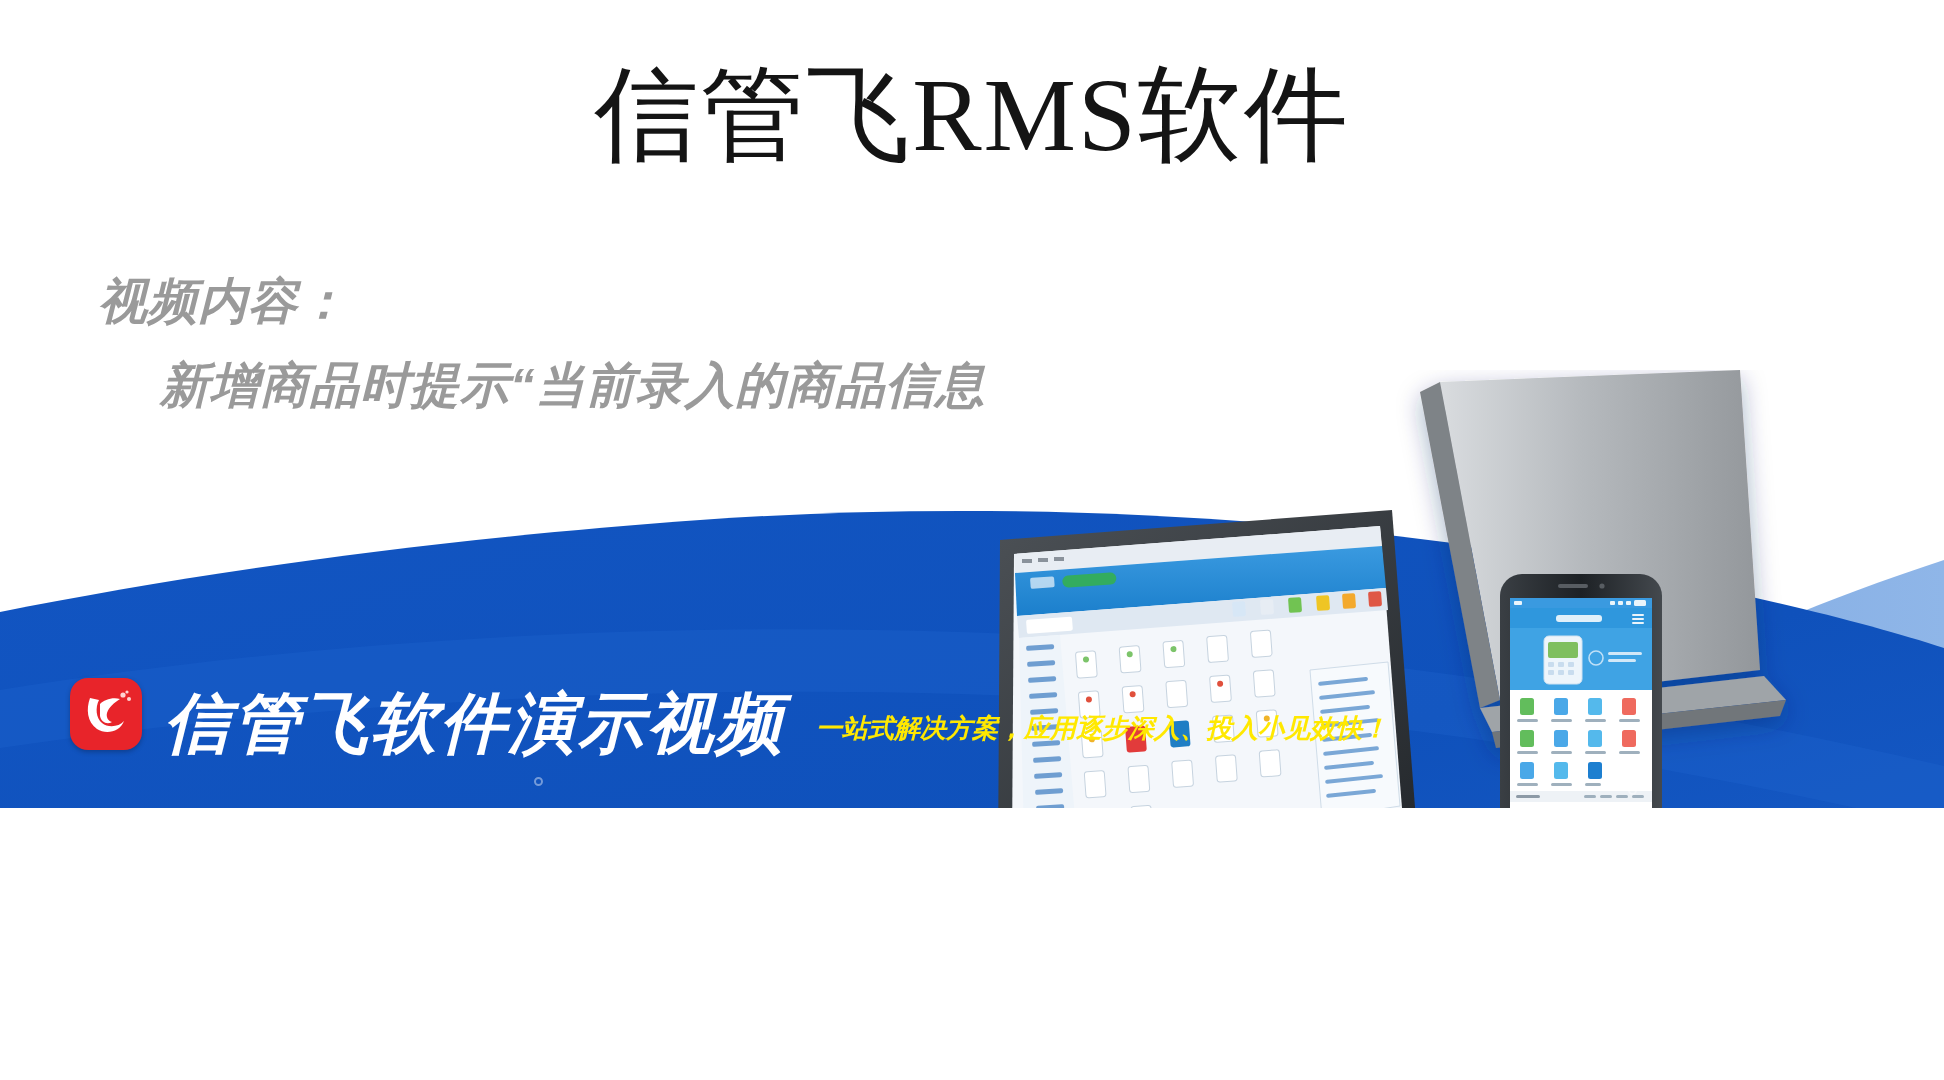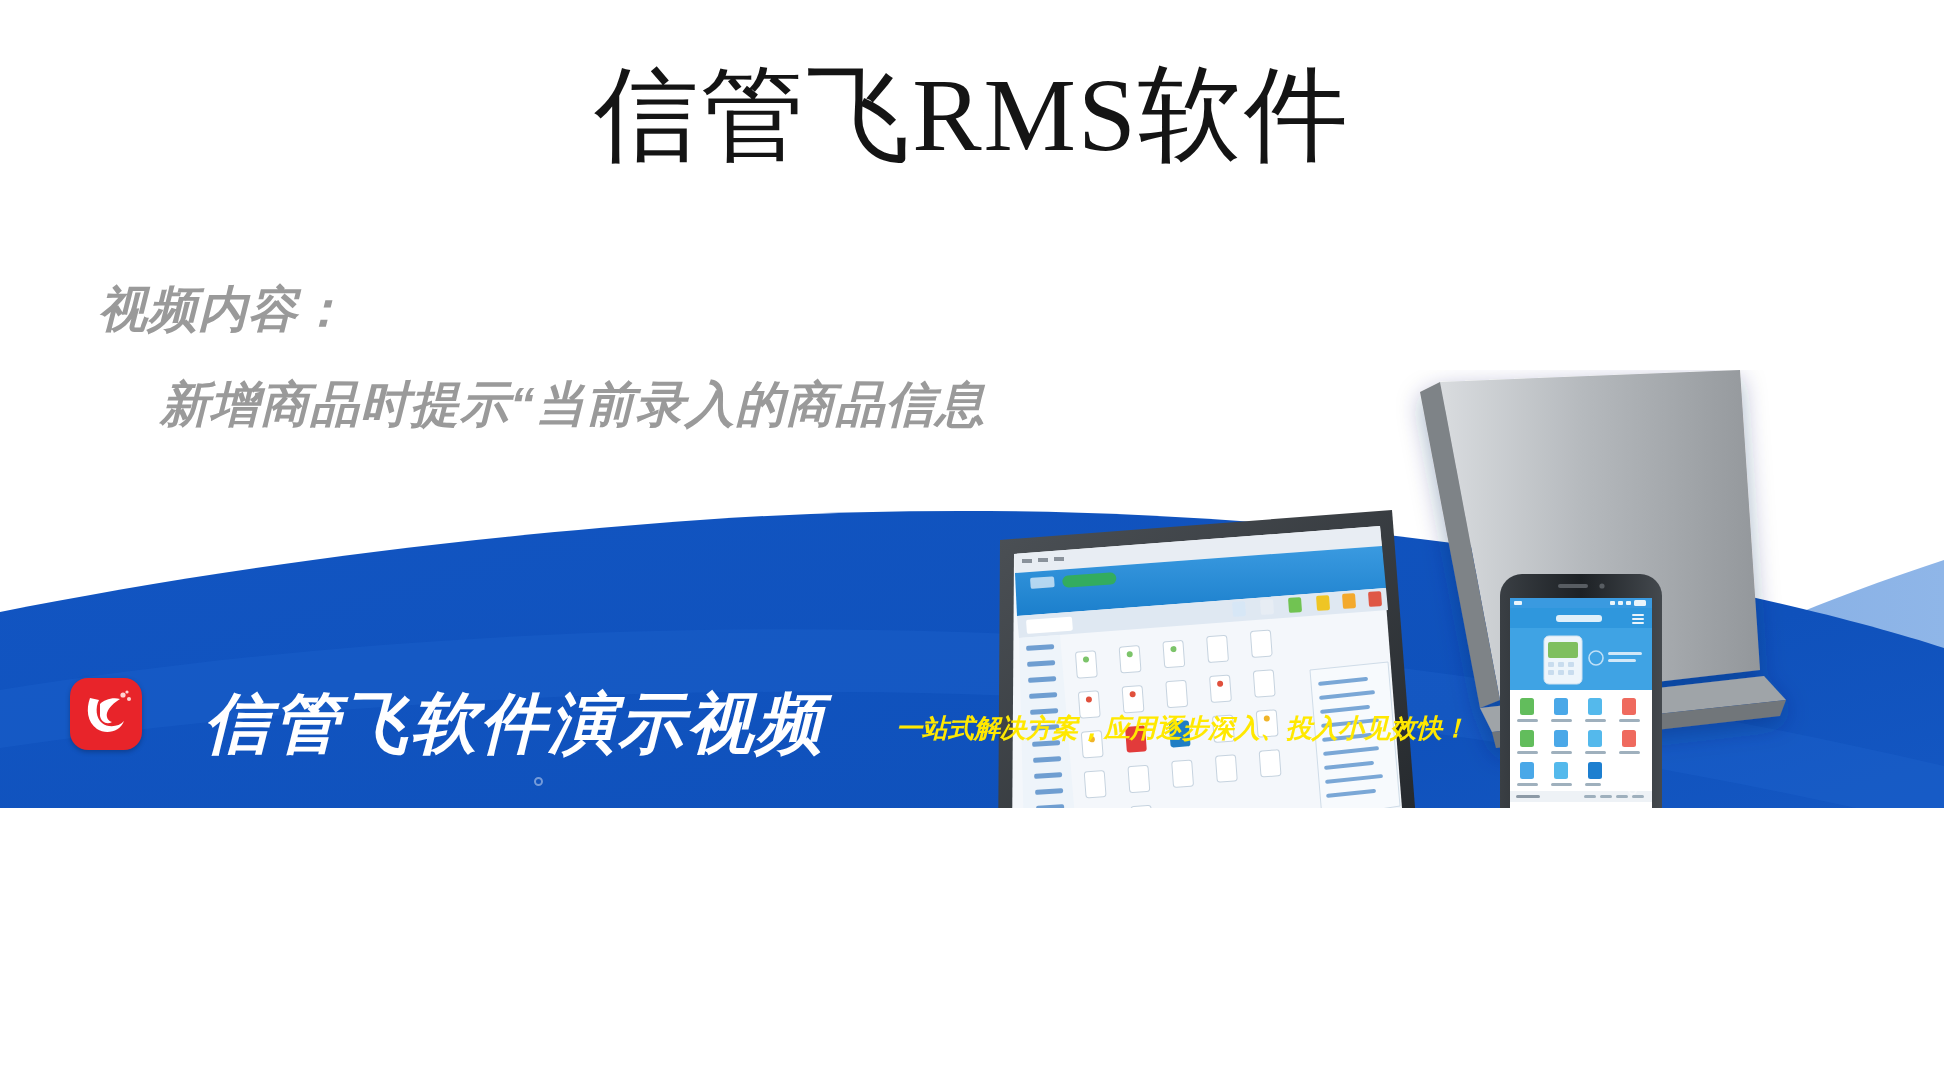--- a/index.html
+++ b/index.html
@@ -30,51 +30,50 @@
     font-size:104px;
     line-height:1.25;
     letter-spacing:2px;
     color:#141414;
     white-space:nowrap;
   }
 
   
   #body-copy {
     position:absolute;
-    top:278px; left:98px;
+    top:270px; left:98px;
     z-index:6;
     color:#9a9a9a;
     font-size:49px;
     line-height:1.30;
     font-style:italic;
     font-weight:600;
     letter-spacing:1px;
     text-shadow:1px 1px 0 rgba(255,255,255,.7);
   }
   #body-copy .lead { display:block; }
-  #body-copy .para { display:block; margin-top:31px; }
+  #body-copy .para { display:block; margin-top:20px; }
   #body-copy .para .l1 { display:block; text-indent:62px; }
   #body-copy .para .l2 { display:block; }
 
   
   #devices {
     position:absolute;
     left:880px; top:370px;
     width:1064px; height:640px;
     z-index:5;
   }
   #devices svg { display:block; width:100%; height:100%; }
 
   
   #brand {
     position:absolute;
     left:70px; bottom:52px;
     display:flex; align-items:flex-end;
     z-index:8;
-    gap:40px;
   }
   #brand-logo {
     width:72px; height:72px;
     border-radius:18px;
     background:#e8242a;
     position:relative;
     flex:0 0 auto;
     margin-bottom:6px;
     box-shadow:0 2px 5px rgba(0,0,0,.25);
   }

